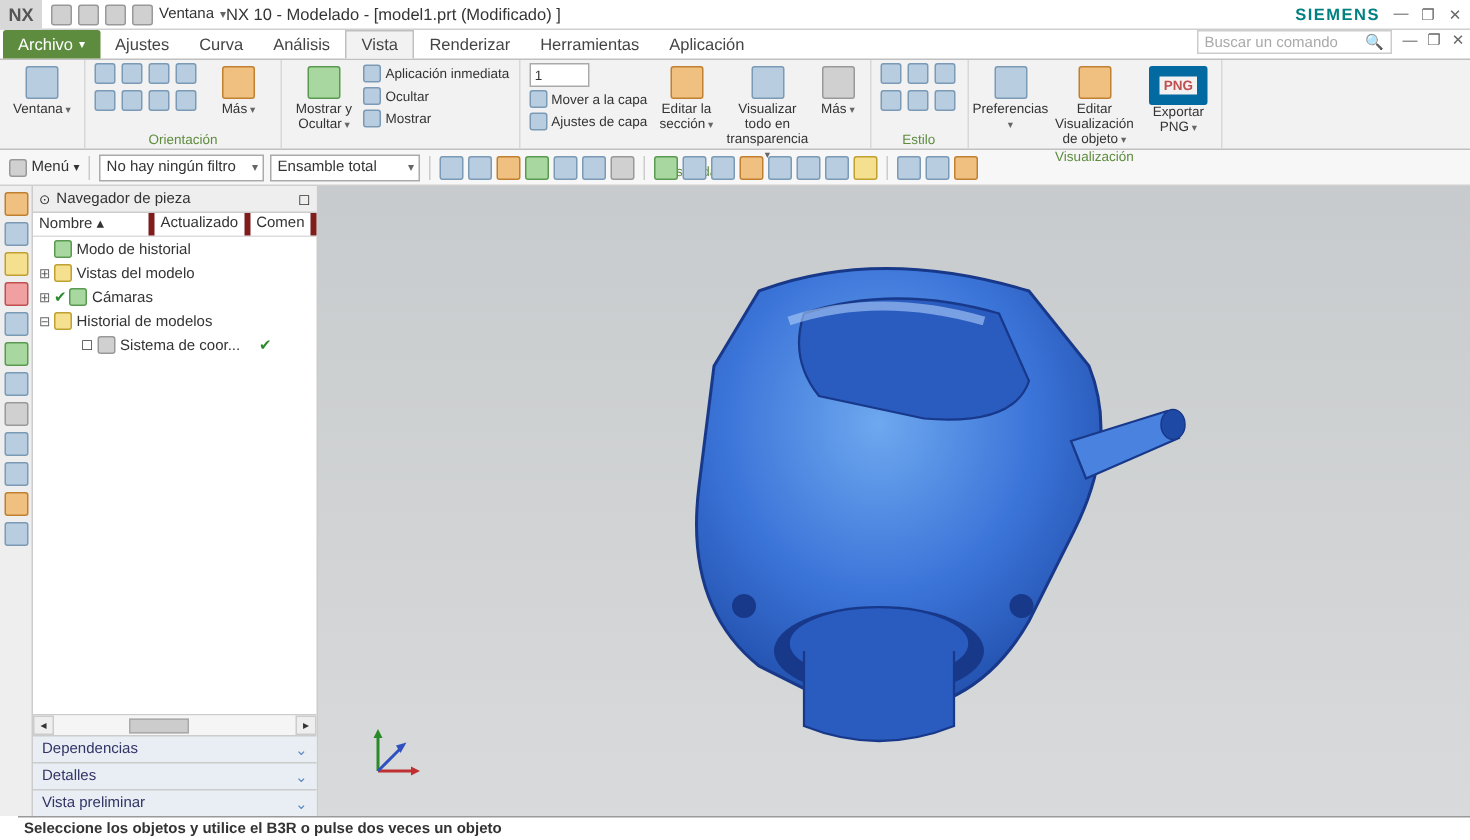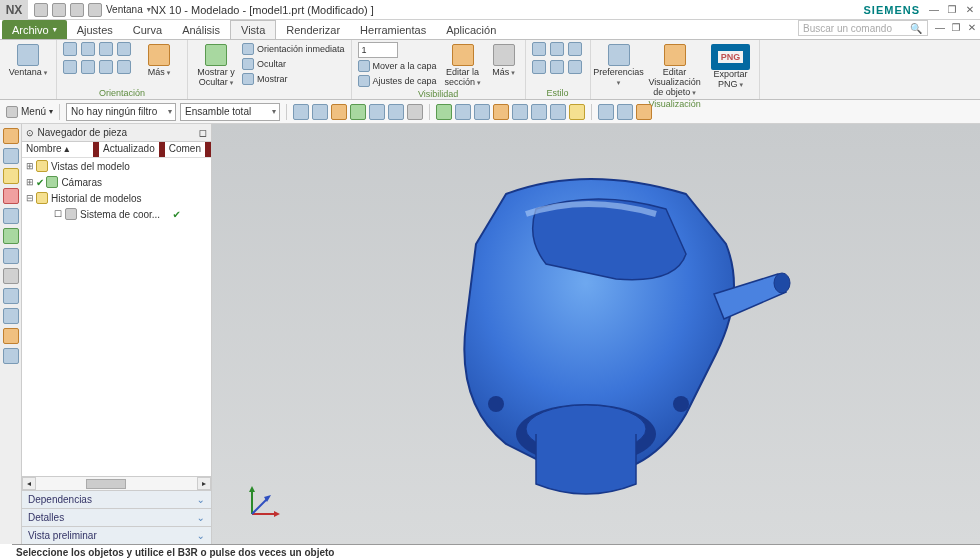--- a/index.html
+++ b/index.html
@@ -48,21 +48,21 @@
   .tb-icons { display: flex; gap: 3px; }
   .tb-icons .icon { width: 16px; height: 16px; cursor: pointer; }
 
   
   .workspace { height: 420px; display: flex; }
   .rail { width: 22px; background: #eee; border-right: 1px solid #ccc; display: flex; flex-direction: column; gap: 4px; padding-top: 4px; align-items: center; }
   .rail .icon { width: 16px; height: 16px; cursor: pointer; }
   .panel { width: 190px; background: #fff; border-right: 1px solid #ccc; display: flex; flex-direction: column; }
   .panel-header { height: 18px; background: #eee; font-size: 10px; display: flex; align-items: center; padding: 0 4px; justify-content: space-between; border-bottom: 1px solid #ccc; }
   .panel-cols { height: 16px; display: flex; font-size: 10px; border-bottom: 1px solid #ddd; }
-  .panel-cols div { padding: 1px 4px; border-right: 6px solid #7f1d1d; }
+  .panel-cols div { padding: 1px 4px; border-right: 4px solid #7f1d1d; }
   .panel-cols div:first-child { flex: 1; }
   .tree { flex: 1; overflow: hidden; }
   .tree-row { display: flex; align-items: center; height: 16px; font-size: 10px; padding-left: 4px; cursor: pointer; }
   .tree-row .exp { width: 10px; font-size: 9px; color: #666; }
   .tree-row .ticon { width: 12px; height: 12px; margin-right: 3px; }
   .tree-row.gchild { padding-left: 32px; }
   .check { color: #2a8a2a; margin-left: auto; margin-right: 30px; font-size: 10px; }
   .panel-scroll { height: 14px; border-top: 1px solid #ccc; display: flex; }
   .scroll-btn { width: 14px; background: #eee; border: 1px solid #ccc; font-size: 8px; display: flex; align-items: center; justify-content: center; }
   .scroll-track { flex: 1; background: #f5f5f5; display: flex; align-items: center; }
@@ -158,21 +158,21 @@
 
   <div class="ribbon-group">
     <div class="ribbon-group-body">
       <div class="bigbtn">
         <span class="icon green"></span>
         <span class="bigbtn-label">Mostrar y Ocultar</span>
       </div>
       <div class="smallcol">
         <div class="smallbtn">
             <span class="icon"></span>
-            <span>Orientación inmediata</span>
+            <span>Aplicación inmediata</span>
           </div>
         <div class="smallbtn">
             <span class="icon"></span>
             <span>Ocultar</span>
           </div>
         <div class="smallbtn">
             <span class="icon"></span>
             <span>Mostrar</span>
           </div>
       </div>
@@ -190,20 +190,24 @@
           </div>
         <div class="smallbtn">
             <span class="icon"></span>
             <span>Ajustes de capa</span>
           </div>
       </div>
       <div class="bigbtn">
         <span class="icon orange"></span>
         <span class="bigbtn-label">Editar la sección</span>
       </div>
+      <div class="bigbtn" style="width:56px">
+        <span class="icon"></span>
+        <span class="bigbtn-label">Visualizar todo en transparencia</span>
+      </div>
       <div class="bigbtn" style="width:30px">
         <span class="icon grey"></span>
         <span class="bigbtn-label">Más</span>
       </div>
     </div>
     <div class="ribbon-group-label">Visibilidad</div>
   </div>
 
   <div class="ribbon-group">
     <div class="ribbon-group-body">
@@ -298,20 +302,25 @@
       <span style="font-size:9px;">⊙</span>
       <span style="flex:1;margin-left:4px;">Navegador de pieza</span>
       <span style="cursor:pointer;">◻</span>
     </div>
     <div class="panel-cols">
       <div><span>Nombre</span> ▴</div>
       <div>Actualizado</div>
       <div>Comen</div>
     </div>
     <div class="tree">
+      <div class="tree-row">
+        <span class="exp"></span>
+          <span class="ticon icon green"></span>
+        <span>Modo de historial</span>
+      </div>
       <div class="tree-row">
         <span class="exp">⊞</span>
           <span class="ticon icon yellow"></span>
         <span>Vistas del modelo</span>
       </div>
       <div class="tree-row">
         <span class="exp">⊞</span>
           <span style="color:#2a8a2a;margin-right:2px;">✔</span>
           <span class="ticon icon green"></span>
         <span>Cámaras</span>

